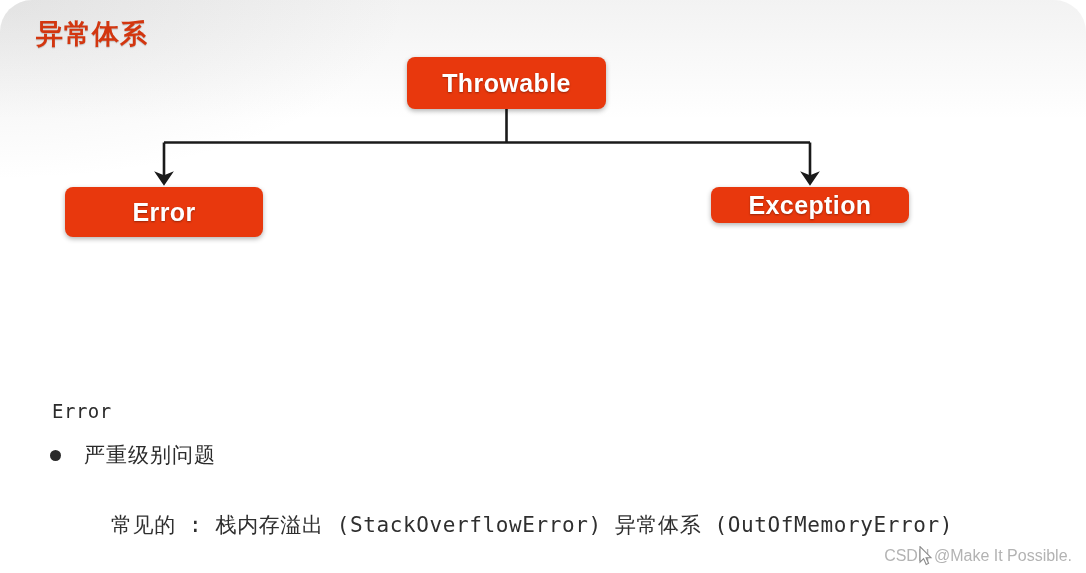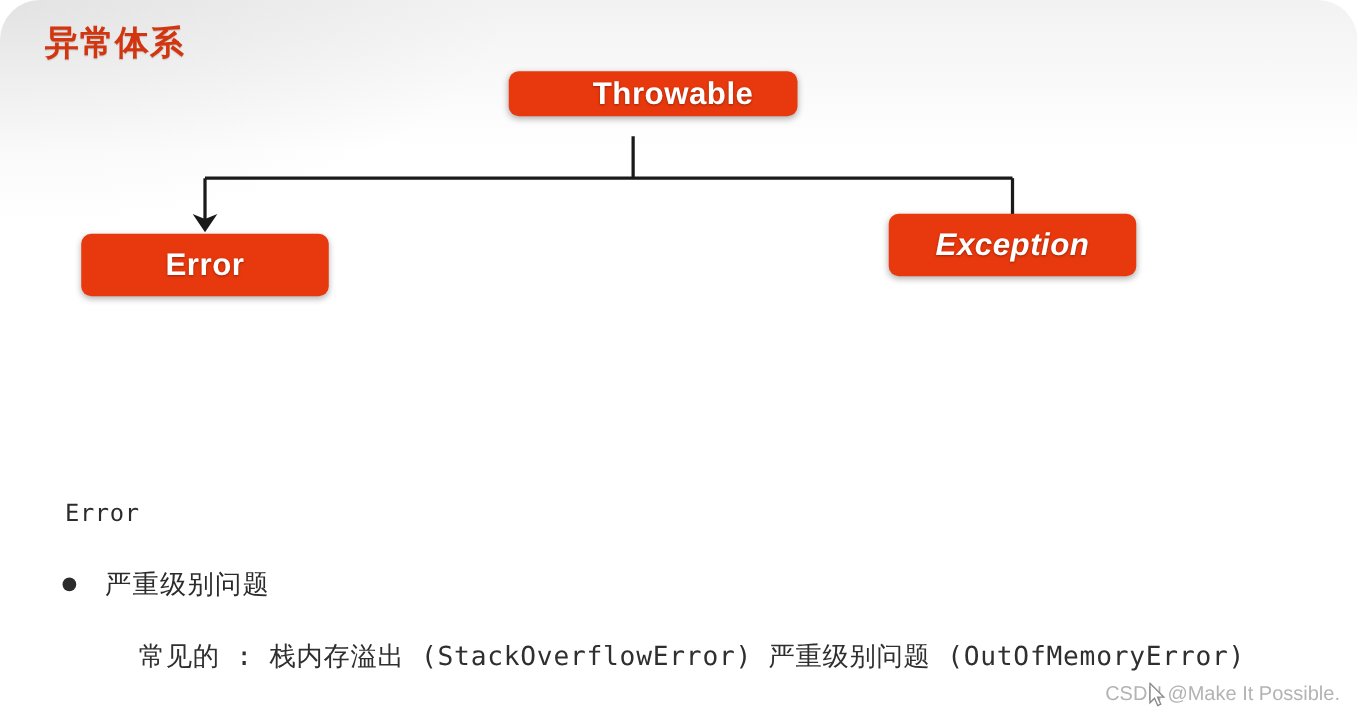--- a/index.html
+++ b/index.html
@@ -58,23 +58,23 @@
   }
   .node-label {
     color: #ffffff;
     font-weight: bold;
     font-size: 25px;
     letter-spacing: 0.4px;
     text-shadow: 0 1px 2px rgba(0,0,0,0.35);
     white-space: nowrap;
   }
 
-  #node-throwable { left: 407px; top: 57px;  width: 199px; height: 36px; padding-left: 32px; }
+  #node-throwable { left: 407px; top: 57px;  width: 199px; height: 52px; }
   #node-error     { left: 65px;  top: 187px; width: 198px; height: 50px; }
-  #node-exception { left: 711px; top: 171px; width: 198px; height: 50px; font-style: italic; }
+  #node-exception { left: 711px; top: 187px; width: 198px; height: 36px; }
 
   #connector-svg {
     position: absolute;
     left: 0;
     top: 0;
     width: 1086px;
     height: 573px;
     pointer-events: none;
   }
 
@@ -88,21 +88,21 @@
   #error-heading {
     left: 52px;
     top: 400px;
     font-size: 19px;
     letter-spacing: 0.5px;
   }
 
   #bullet-row {
     position: absolute;
     left: 50px;
-    top: 453px;
+    top: 441px;
     display: flex;
     align-items: center;
     justify-content: space-between;
   }
   #bullet-dot {
     width: 11px;
     height: 11px;
     border-radius: 50%;
     background: #2b2b2b;
     flex: 0 0 auto;
@@ -179,21 +179,21 @@
     <span class="node-label">Exception</span>
   </div>
 
   <div class="body-mono" id="error-heading">Error</div>
 
   <div id="bullet-row">
     <span id="bullet-dot"></span>
     <span id="bullet-text">严重级别问题</span>
   </div>
 
-  <div class="body-mono" id="detail-line">常见的 : 栈内存溢出 (StackOverflowError)  严重级别问题 (OutOfMemoryError)</div>
+  <div class="body-mono" id="detail-line">常见的 : 栈内存溢出 (StackOverflowError)  异常体系 (OutOfMemoryError)</div>
 
   <div id="watermark">CSDN @Make It Possible.</div>
 
   <svg id="cursor-icon" viewBox="0 0 14 20" xmlns="http://www.w3.org/2000/svg">
     <path d="M1,0.6 L1,16.2 L4.6,12.6 L7.2,18.4 L9.6,17.3 L7.1,11.7 L12,11.7 Z" fill="#ffffff" stroke="#8a8a8a" stroke-width="1.1"></path>
   </svg>
 
 </div>
 
 </body></html>

